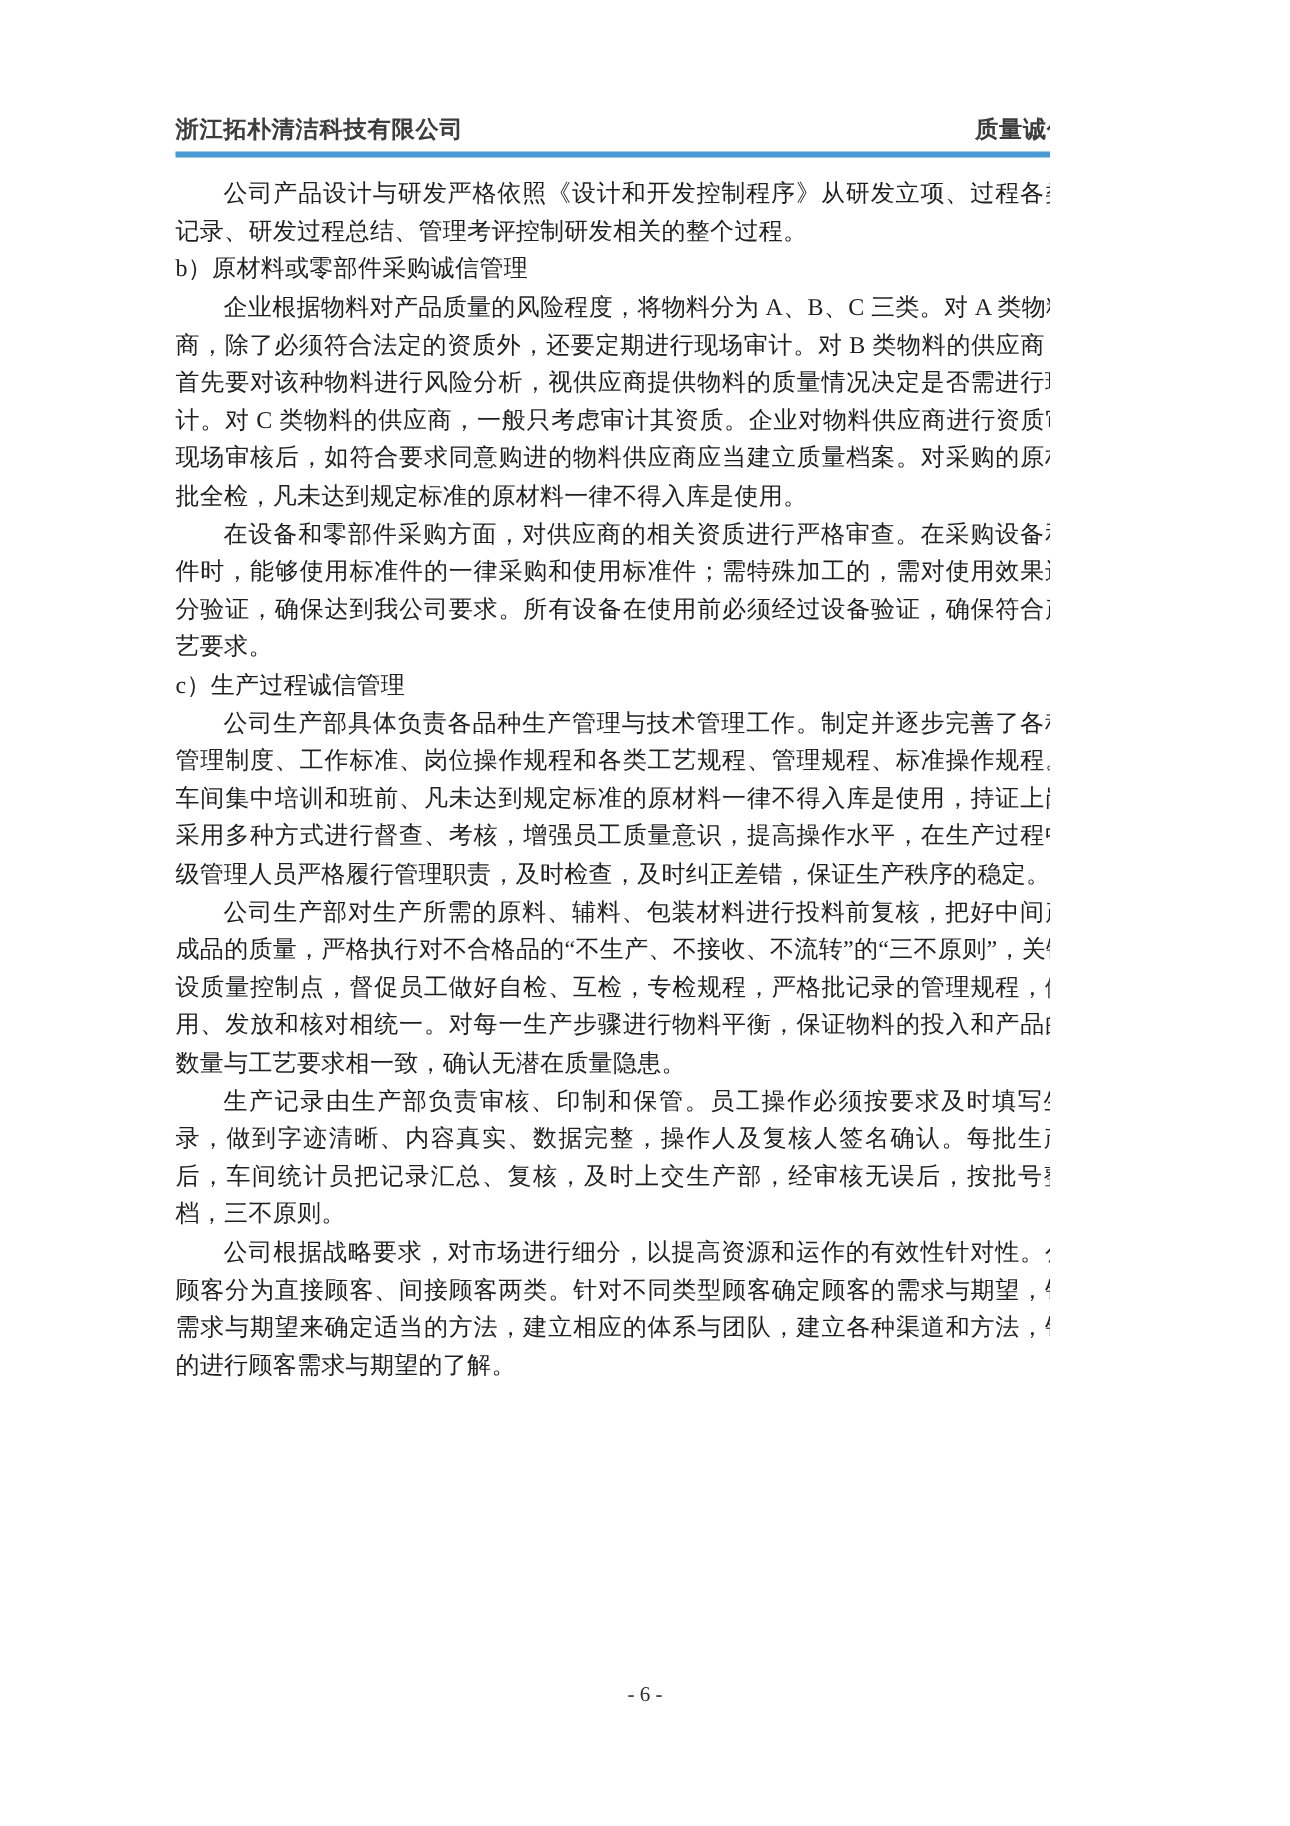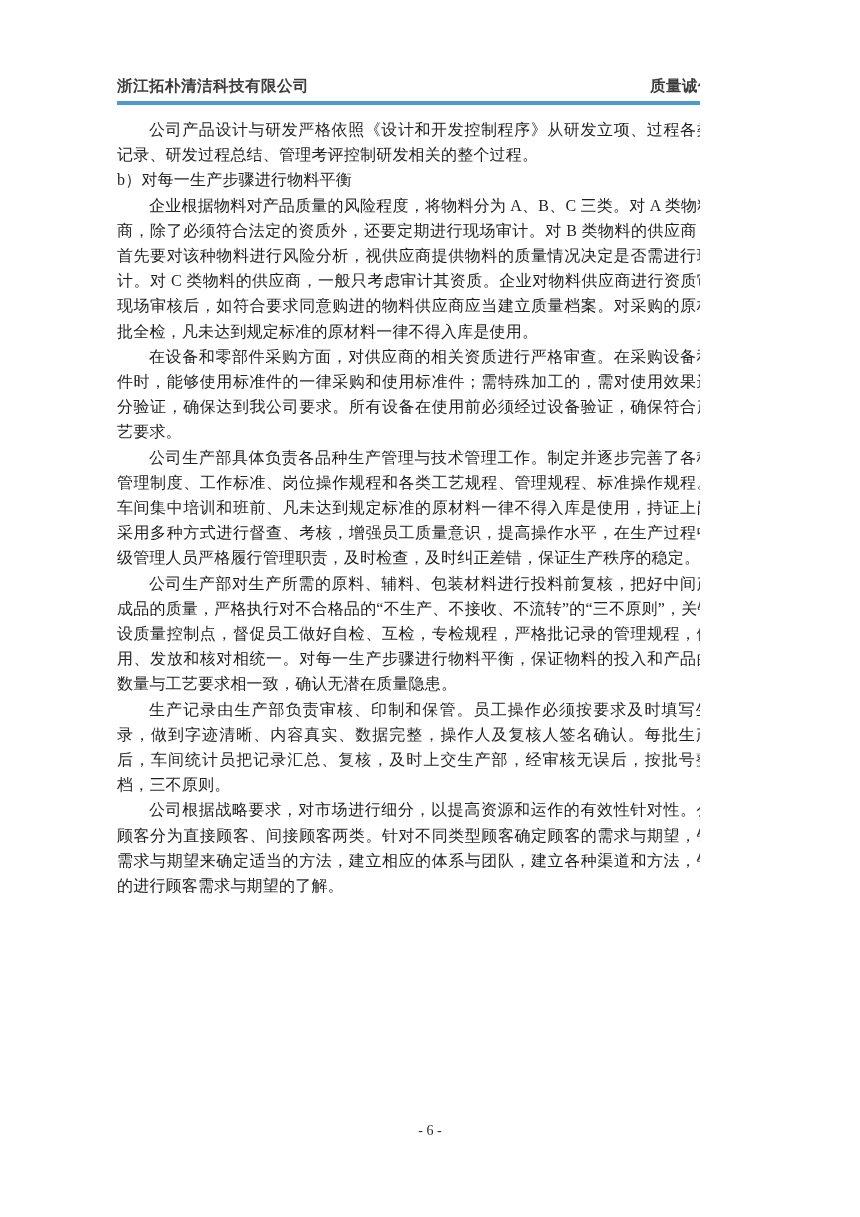--- a/index.html
+++ b/index.html
@@ -64,23 +64,24 @@
 
 <div class="page">
   <div class="page-inner">
     <div class="doc-header">
       <span>浙江拓朴清洁科技有限公司</span>
       <span>质量诚信报告</span>
     </div>
     <div class="header-rule"></div>
     <div class="doc-body">
         <p class="para">公司产品设计与研发严格依照《设计和开发控制程序》从研发立项、过程各类活动记录、研发过程总结、管理考评控制研发相关的整个过程。</p>
-        <p class="heading">b）对每一生产步骤进行物料平衡</p>
+        <p class="heading">b）原材料或零部件采购诚信管理</p>
         <p class="para">企业根据物料对产品质量的风险程度，将物料分为 A、B、C 三类。对 A 类物料供应商，除了必须符合法定的资质外，还要定期进行现场审计。对 B 类物料的供应商，企业首先要对该种物料进行风险分析，视供应商提供物料的质量情况决定是否需进行现场审计。对 C 类物料的供应商，一般只考虑审计其资质。企业对物料供应商进行资质审核及现场审核后，如符合要求同意购进的物料供应商应当建立质量档案。对采购的原材料批批全检，凡未达到规定标准的原材料一律不得入库是使用。</p>
         <p class="para">在设备和零部件采购方面，对供应商的相关资质进行严格审查。在采购设备和零部件时，能够使用标准件的一律采购和使用标准件；需特殊加工的，需对使用效果进行充分验证，确保达到我公司要求。所有设备在使用前必须经过设备验证，确保符合产品工艺要求。</p>
+        <p class="heading">c）生产过程诚信管理</p>
         <p class="para">公司生产部具体负责各品种生产管理与技术管理工作。制定并逐步完善了各种生产管理制度、工作标准、岗位操作规程和各类工艺规程、管理规程、标准操作规程。采用车间集中培训和班前、凡未达到规定标准的原材料一律不得入库是使用，持证上岗，并采用多种方式进行督查、考核，增强员工质量意识，提高操作水平，在生产过程中，各级管理人员严格履行管理职责，及时检查，及时纠正差错，保证生产秩序的稳定。</p>
         <p class="para">公司生产部对生产所需的原料、辅料、包装材料进行投料前复核，把好中间产品、成品的质量，严格执行对不合格品的“不生产、不接收、不流转”的“三不原则”，关键工序设质量控制点，督促员工做好自检、互检，专检规程，严格批记录的管理规程，做到领用、发放和核对相统一。对每一生产步骤进行物料平衡，保证物料的投入和产品的产出数量与工艺要求相一致，确认无潜在质量隐患。</p>
         <p class="para">生产记录由生产部负责审核、印制和保管。员工操作必须按要求及时填写生产记录，做到字迹清晰、内容真实、数据完整，操作人及复核人签名确认。每批生产结束后，车间统计员把记录汇总、复核，及时上交生产部，经审核无误后，按批号整理归档，三不原则。</p>
         <p class="para">公司根据战略要求，对市场进行细分，以提高资源和运作的有效性针对性。公司将顾客分为直接顾客、间接顾客两类。针对不同类型顾客确定顾客的需求与期望，针对其需求与期望来确定适当的方法，建立相应的体系与团队，建立各种渠道和方法，针对性的进行顾客需求与期望的了解。</p>
       </div>
   </div>
   <div class="doc-footer">
     <span>- 6 -</span>
   </div>
 </div>

